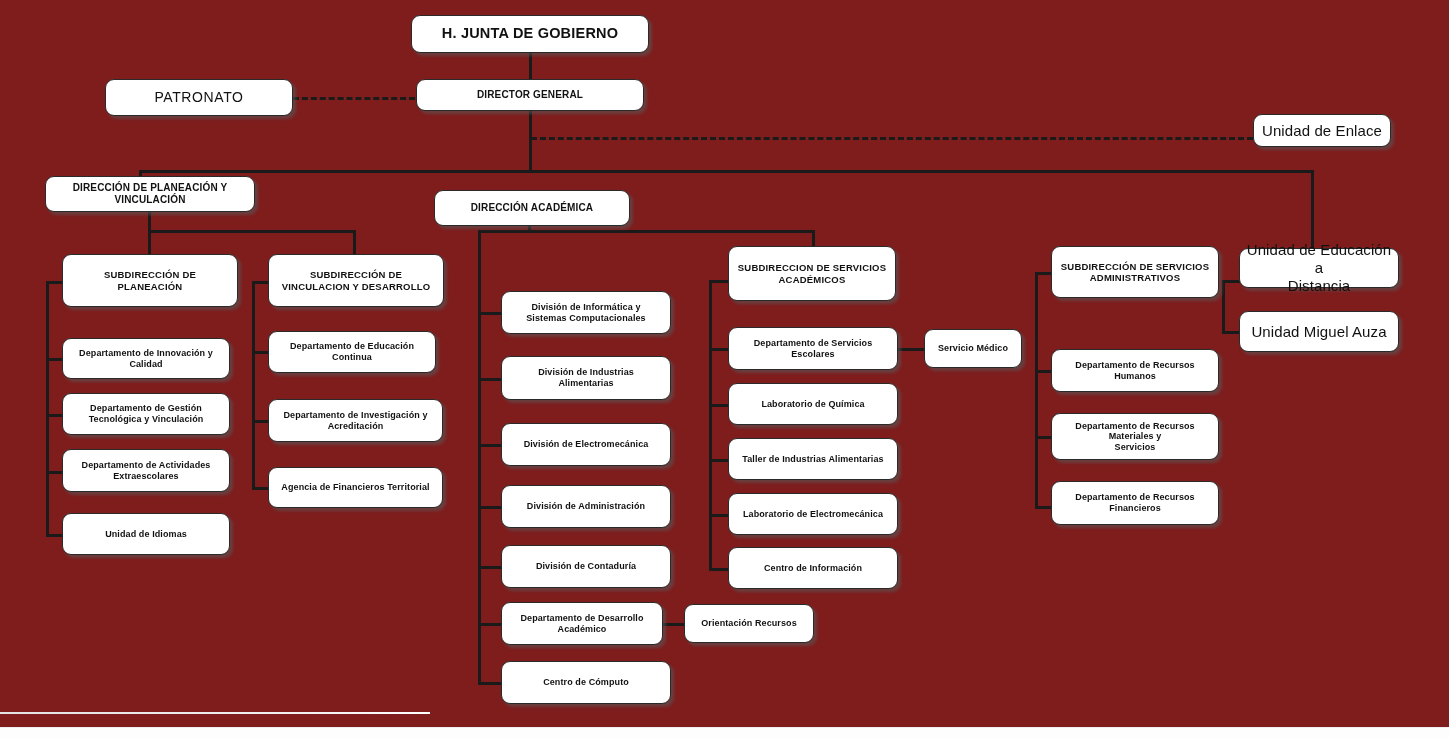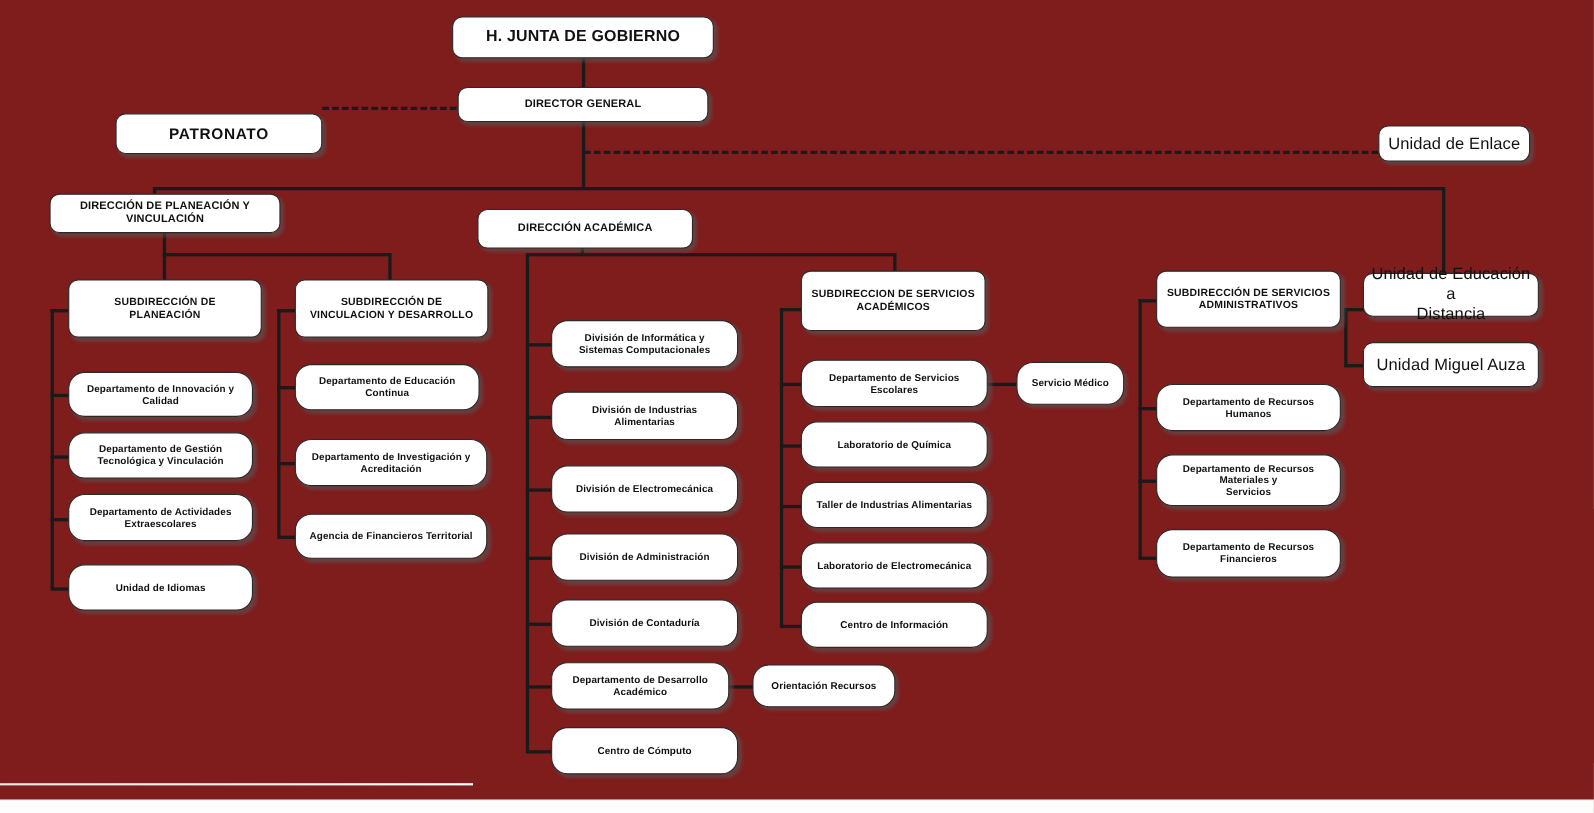--- a/index.html
+++ b/index.html
@@ -80,32 +80,30 @@
   }
   .lvl-sub {
     font-size: 9.5px;
     font-weight: 700;
     letter-spacing: 0.2px;
   }
   .lvl-dept {
     font-size: 9px;
     font-weight: 700;
     letter-spacing: 0.1px;
-    border-radius: 15px;
   }
   .lvl-unit {
     font-size: 15px;
     font-weight: 400;
     letter-spacing: 0.1px;
   }
   .lvl-patronato {
     font-size: 14px;
-    font-weight: 700;
+    font-weight: 400;
     letter-spacing: 0.6px;
-    margin-top: 24px;
   }
 </style>
 </head>
 <body>
 
 <div id="stage">
 
   <div class="ln v thick" style="left:529px; top:53px; height:30px;"></div>
 
   <div class="dash" style="left:293px; top:97px; width:122px;"></div>

